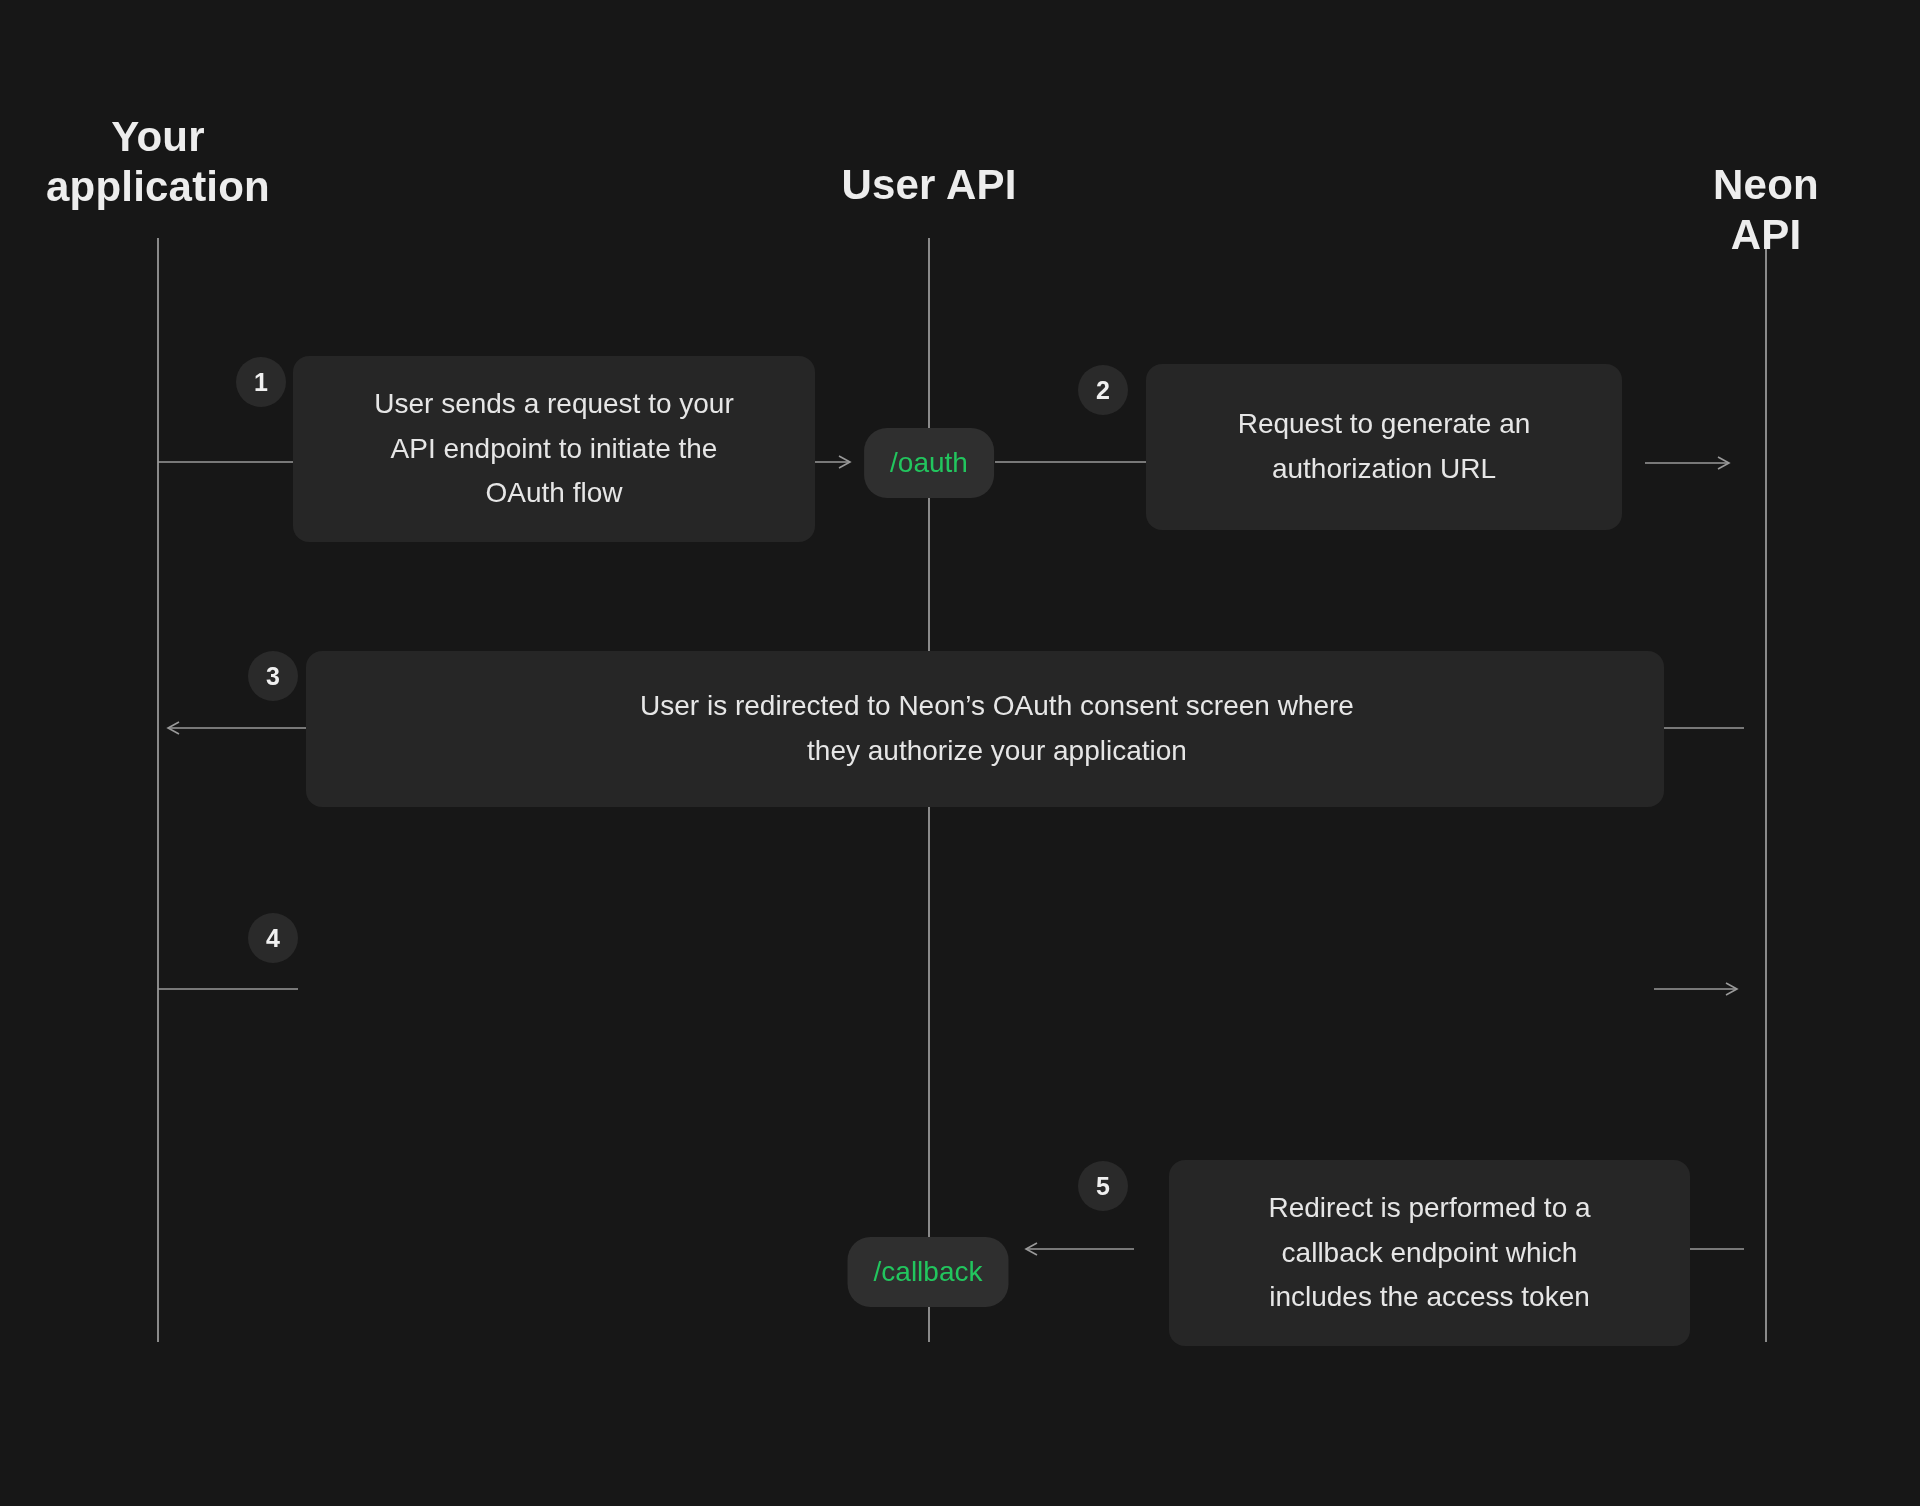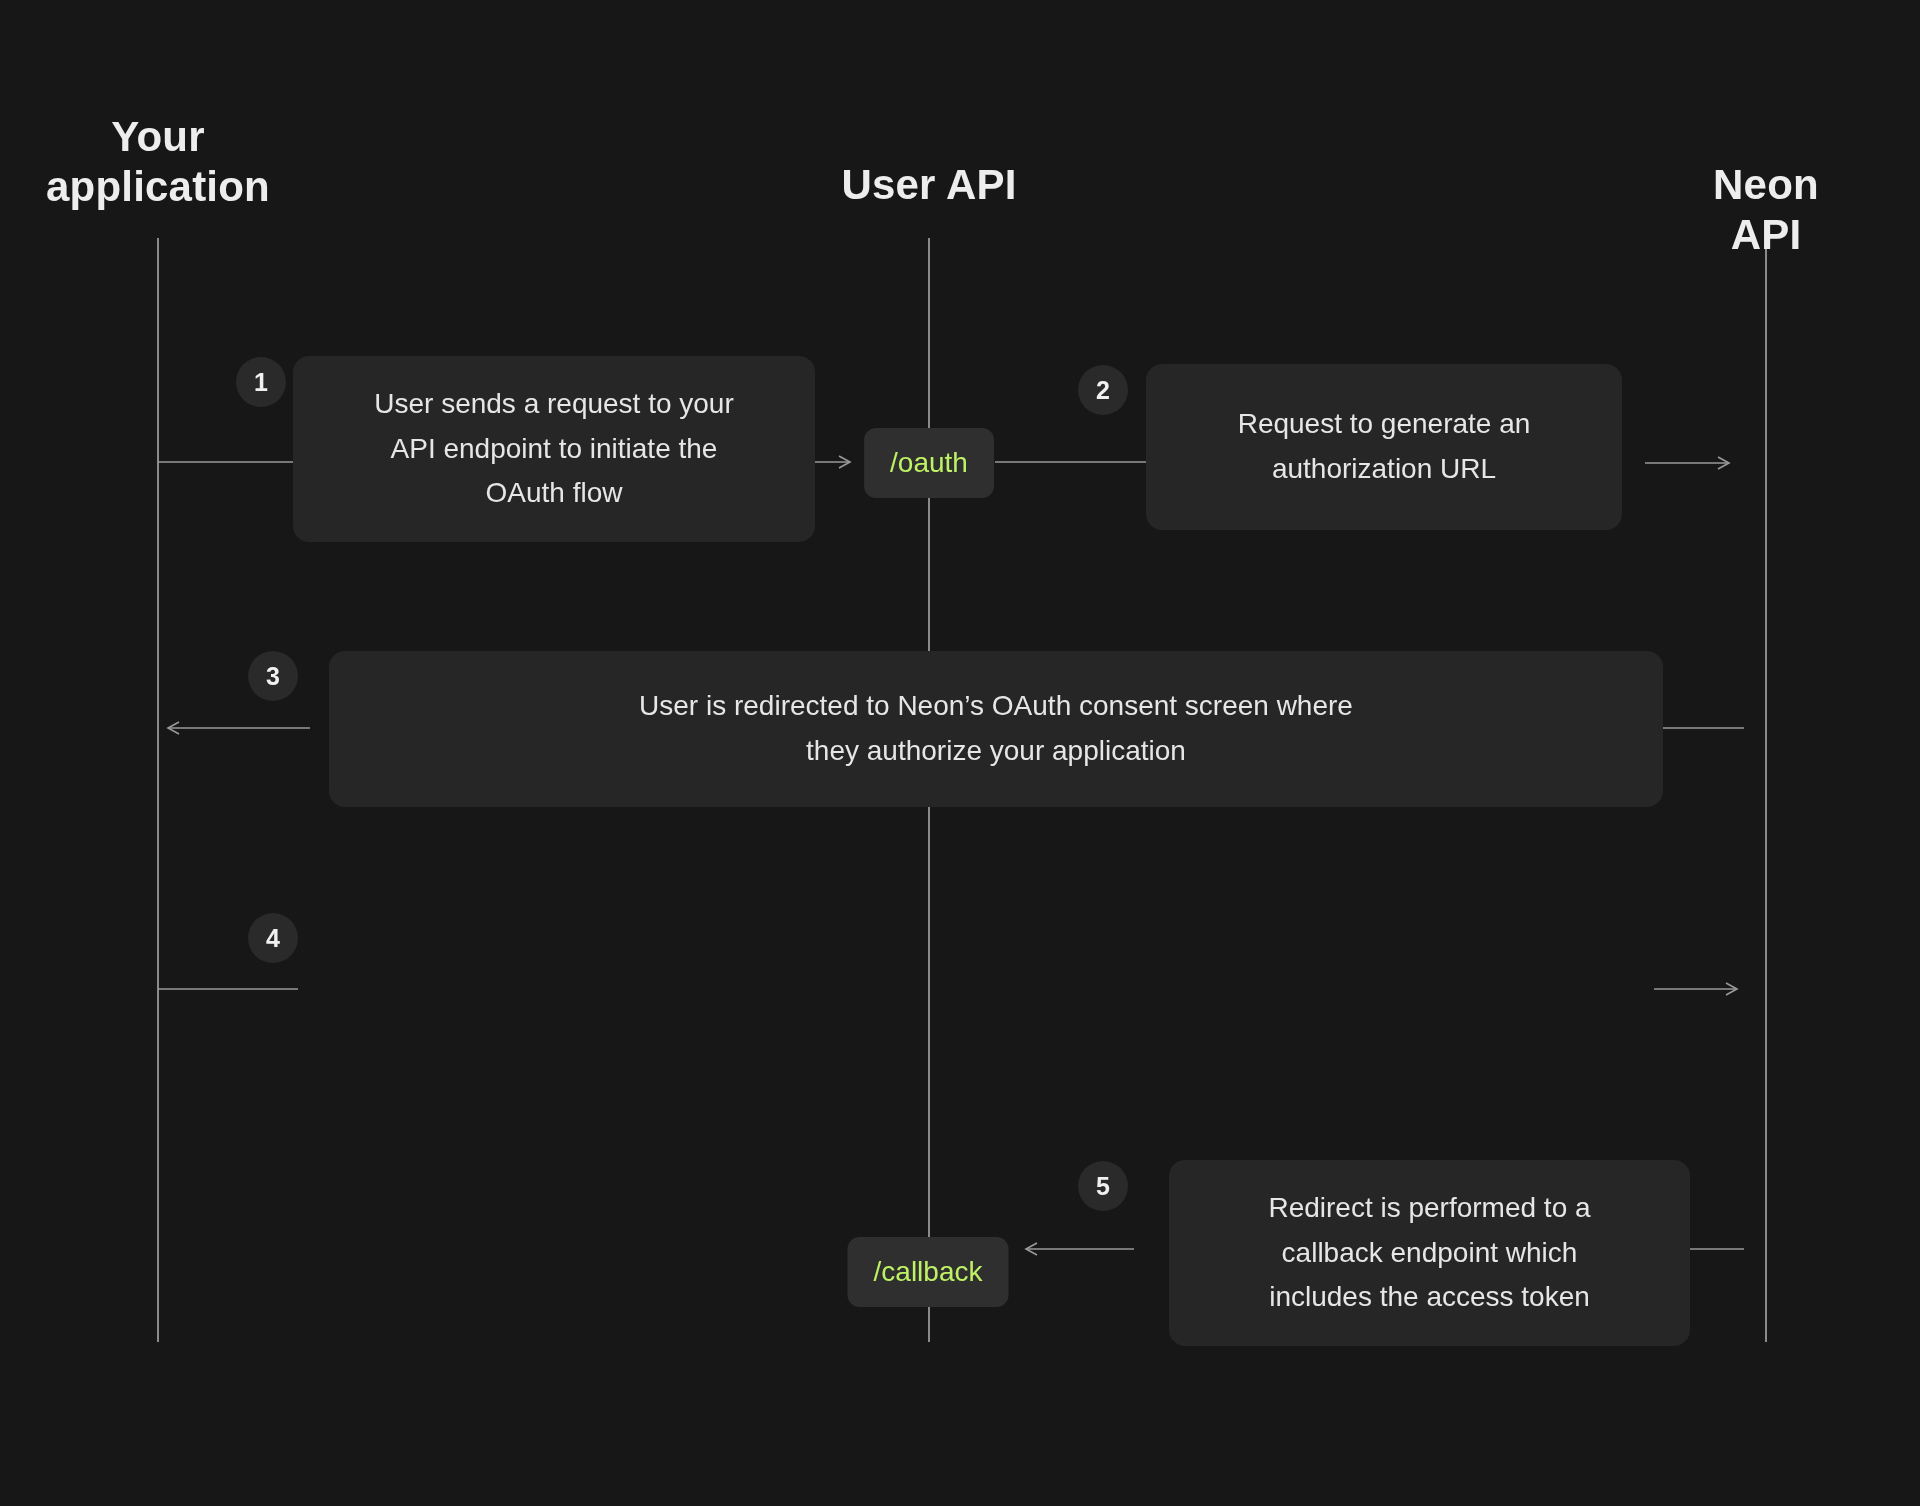--- a/index.html
+++ b/index.html
@@ -56,22 +56,22 @@
     font-size: 25px;
     font-weight: 600;
     display: flex;
     align-items: center;
     justify-content: center;
   }
   .endpoint-chip {
     position: absolute;
     transform: translate(-50%, -50%);
     background: #2f2f2f;
-    border-radius: 12px;
-    color: #bef264;
+    border-radius: 23px;
+    color: #22c55e;
     font-size: 28px;
     padding: 19px 26px;
     white-space: nowrap;
   }
 </style>
 </head>
 <body>
 
 <div class="canvas">
 
@@ -116,21 +116,21 @@
 
   <div class="endpoint-chip" style="left:929px; top:463px;">/oauth</div>
 
   <div class="badge" style="left:1078px; top:365px;">2</div>
   <div class="step-box" style="left:1146px; top:364px; width:476px; height:166px;align-items:center;">
     <div class="step-text">Request to generate an
 authorization URL</div>
   </div>
 
   <div class="badge" style="left:248px; top:651px;">3</div>
-  <div class="step-box" style="left:329px; top:651px; width:1334px; height:156px;">
+  <div class="step-box" style="left:306px; top:651px; width:1334px; height:156px;padding-left:24px;">
     <div class="step-text">User is redirected to Neon’s OAuth consent screen where
 they authorize your application</div>
   </div>
 
   <div class="badge" style="left:248px; top:913px;">4</div>
 
   <div class="badge" style="left:1078px; top:1161px;">5</div>
   <div class="step-box" style="left:1169px; top:1160px; width:521px; height:186px;">
     <div class="step-text">Redirect is performed to a
 callback endpoint which

